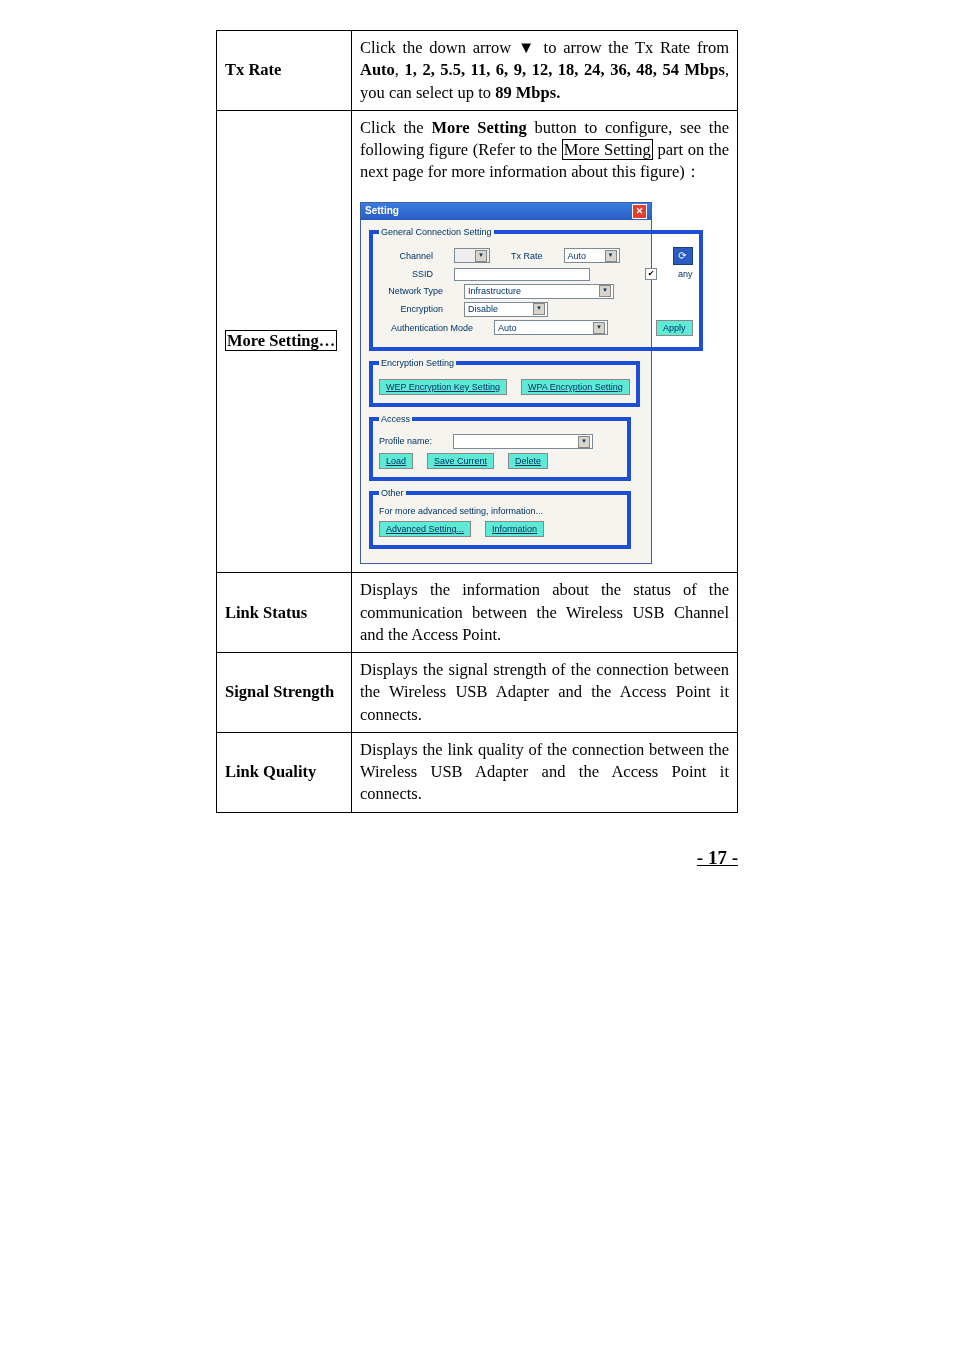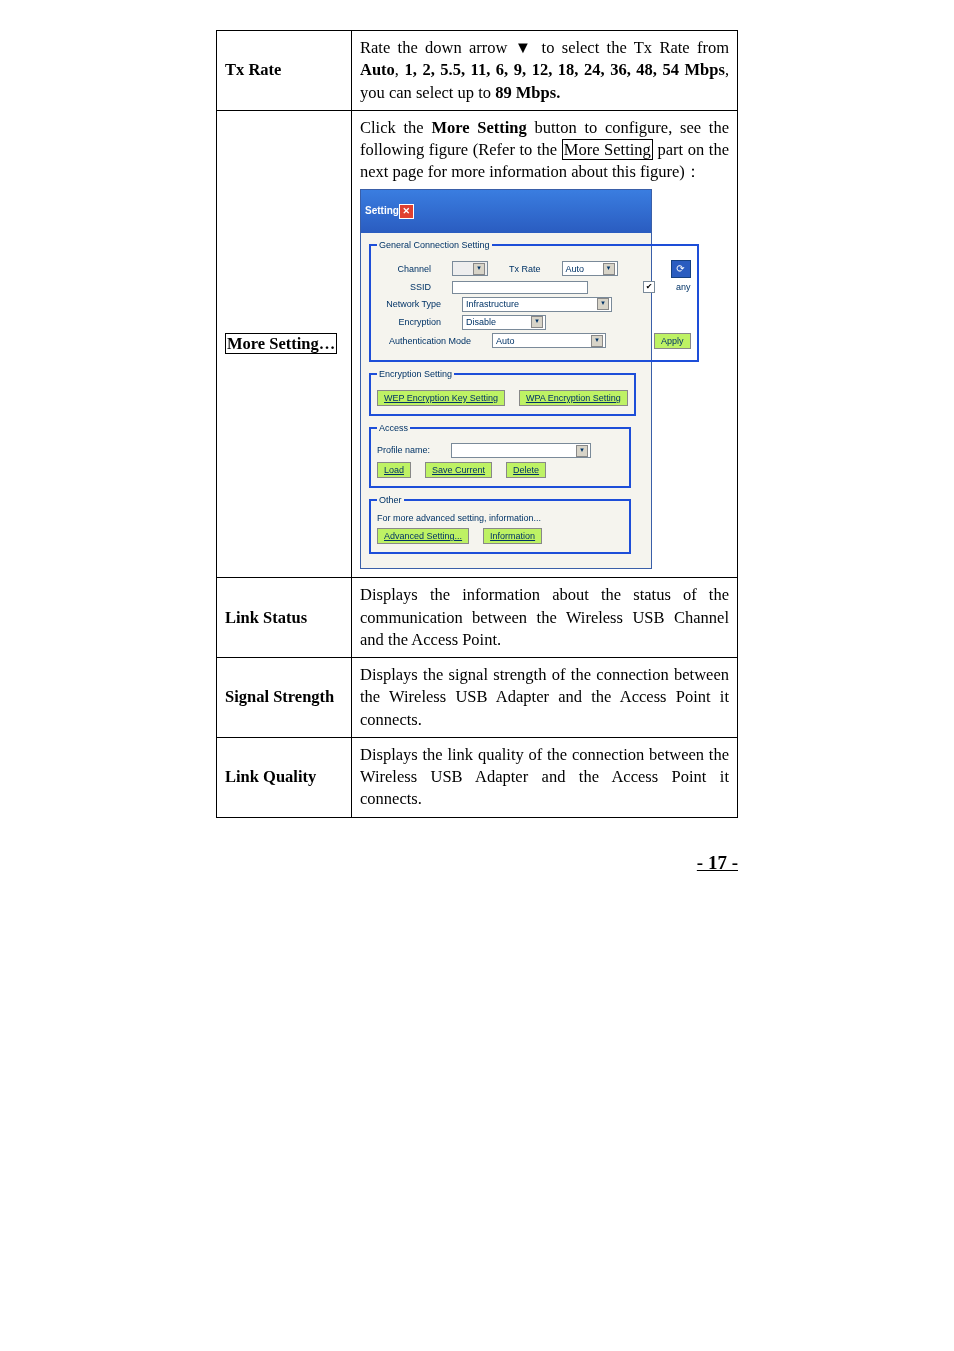--- a/index.html
+++ b/index.html
@@ -35,58 +35,59 @@
     border: 1px solid #000;
     padding: 0 1px;
   }
   .desc {
     text-align: justify;
   }
   .more-cell {
     vertical-align: top;
   }
   .more-text {
-    margin-bottom: 5px;
+    margin-bottom: 18px;
     text-align: justify;
   }
   .dialog {
     width: 290px;
     font-family: Tahoma, Arial, sans-serif;
     font-size: 9px;
     color: #003366;
     border: 1px solid #3a5fa8;
     background: #f5f4ee;
     margin-top: 2px;
     margin-bottom: 2px;
   }
   .titlebar {
     background: linear-gradient(#3a7de0,#2a5cc0);
     color: #fff;
     font-weight: bold;
     font-size: 10px;
-    padding: 14px 4px;
+    padding: 1px 4px;
     display: flex;
+    justify-content: space-between;
     align-items: center;
   }
   .closebtn {
     background: #e04030;
     color: #fff;
     width: 13px;
     height: 13px;
     text-align: center;
     line-height: 12px;
     border: 1px solid #fff;
     font-size: 9px;
     font-weight: bold;
   }
   .dlgbody {
     padding: 6px 8px 8px 8px;
   }
   fieldset {
-    border: 2px solid #1d4ed8;
+    border: 4px solid #1d4ed8;
     margin: 0 12px 6px 0;
     padding: 6px 6px 8px 6px;
   }
   legend {
     color: #003366;
     font-size: 9px;
     padding: 0 2px;
   }
   .row {
     display: flex;
@@ -122,21 +123,21 @@
     border: 1px solid #888;
     width: 10px;
     height: 10px;
     text-align: center;
     line-height: 8px;
     font-size: 7px;
     margin-left: 3px;
   }
   .btn {
     border: 1px solid #888;
-    background: #bef264;
+    background: #5eead4;
     font-size: 9px;
     padding: 1px 6px;
     height: 16px;
     box-sizing: border-box;
     cursor: default;
     white-space: nowrap;
   }
   .chk {
     width:10px;height:10px;border:1px solid #7a8a99;background:#fff;display:inline-flex;align-items:center;justify-content:center;font-size:8px;color:#000;
   }
@@ -162,21 +163,21 @@
 </style>
 </head>
 <body>
 
 <div class="page">
 <table class="tbl">
   <tbody>
         <tr>
     <td class="label">Tx Rate</td>
     <td class="desc">
-      <span>Rate the down arrow ▼ to select the Tx Rate from </span><b>Auto</b><span>, </span><b>1, 2, 5.5, 11, 6, 9, 12, 18, 24, 36, 48, 54 Mbps</b><span>, you can select up to </span><b>89 Mbps.</b>
+      <span>Click the down arrow ▼ to arrow the Tx Rate from </span><b>Auto</b><span>, </span><b>1, 2, 5.5, 11, 6, 9, 12, 18, 24, 36, 48, 54 Mbps</b><span>, you can select up to </span><b>89 Mbps.</b>
     </td>
   </tr>
   <tr>
     <td class="label"><span class="boxed">More Setting…</span></td>
     <td class="more-cell">
       <div class="more-text">
         <span>Click the </span><b>More Setting</b><span> button to configure, see the following figure (Refer to the </span><span class="boxed">More Setting</span><span> part on the next page for more information about this figure)：</span>
       </div>
 
       <div class="dialog">

